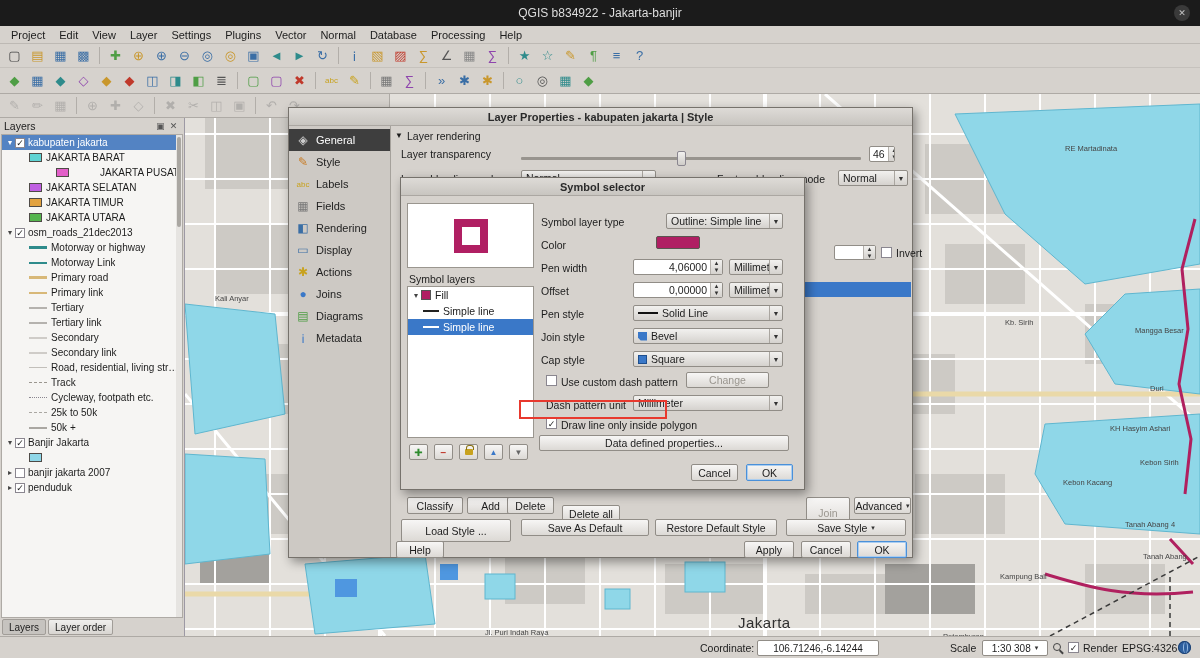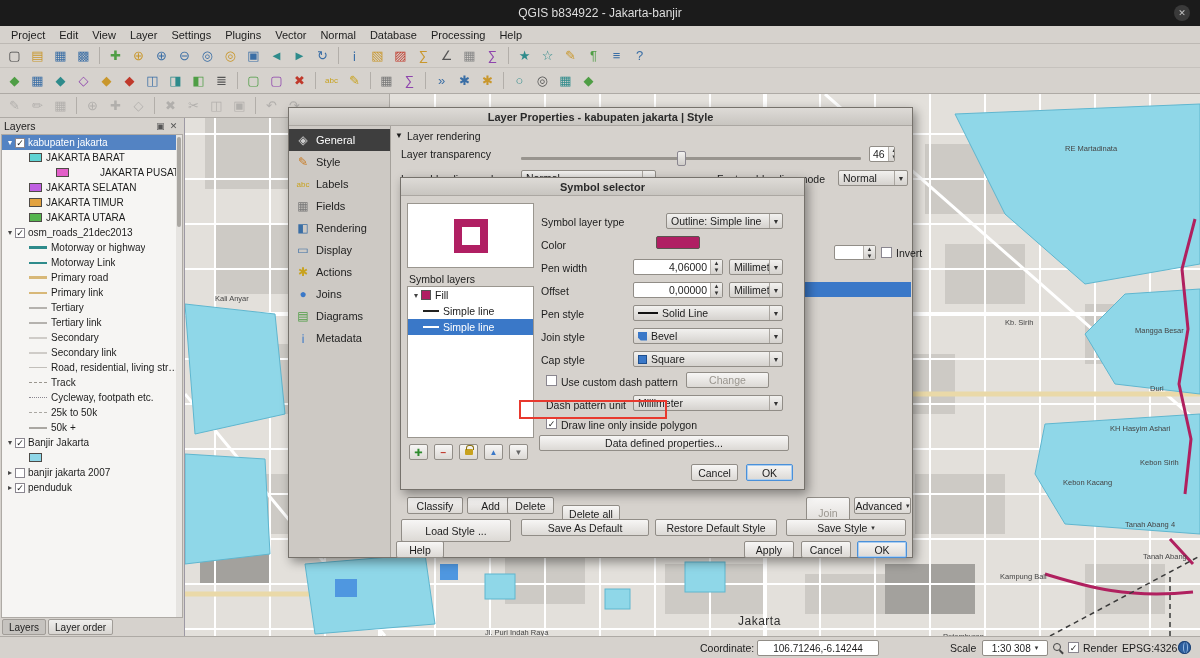--- a/index.html
+++ b/index.html
@@ -14,21 +14,21 @@
 .toolbar{position:absolute;left:0;background:#d6d2cd;display:flex;align-items:center;padding-left:3px;z-index:6;}
 #tb1{top:44px;width:1200px;height:24px;border-bottom:1px solid #c6c2bd;}
 #tb2{top:68px;width:1200px;height:26px;border-bottom:1px solid #aeaaa5;}
 #tb3{top:94px;width:390px;height:24px;border-bottom:1px solid #aeaaa5;border-right:1px solid #aeaaa5;}
 .tb-btn{width:21px;height:21px;display:flex;align-items:center;justify-content:center;font-size:13px;border-radius:2px;margin:0 1px;flex:none;}
 .tb-btn.disabled{opacity:.38;}
 .tb-sep{width:1px;height:17px;background:#b2aea9;margin:0 4px;flex:none;}
 
 .map{position:absolute;left:185px;top:94px;width:1015px;height:542px;z-index:1;overflow:hidden;background:#e3e0db;}
 .map-label{position:absolute;font-size:7.5px;color:#454545;white-space:nowrap;z-index:2;}
-.map-label.big{font-size:12px;color:#2f2f2f;letter-spacing:.5px;}
+.map-label.big{font-size:15px;color:#2f2f2f;letter-spacing:.5px;}
 
 .layers-panel{position:absolute;left:0;top:118px;width:185px;height:518px;background:#d6d2cd;border-right:1px solid #9d99a4;z-index:5;display:flex;flex-direction:column;}
 .panel-header{height:16px;display:flex;align-items:center;padding:0 4px;font-size:10.5px;}
 .panel-header .spacer{flex:1;}
 .panel-icon{width:13px;text-align:center;font-size:9px;color:#555;}
 .layers-tree{flex:1;background:#f6f5f3;border:1px solid #aeaaa5;margin:0 1px;overflow:hidden;position:relative;}
 .tree-row{height:15px;display:flex;align-items:center;font-size:10px;white-space:nowrap;overflow:hidden;}
 .tree-row.selected{background:#5383c3;color:#fff;}
 .exp{width:10px;font-size:8px;color:#444;text-align:center;flex:none;}
 .tree-row.selected .exp{color:#fff;}

